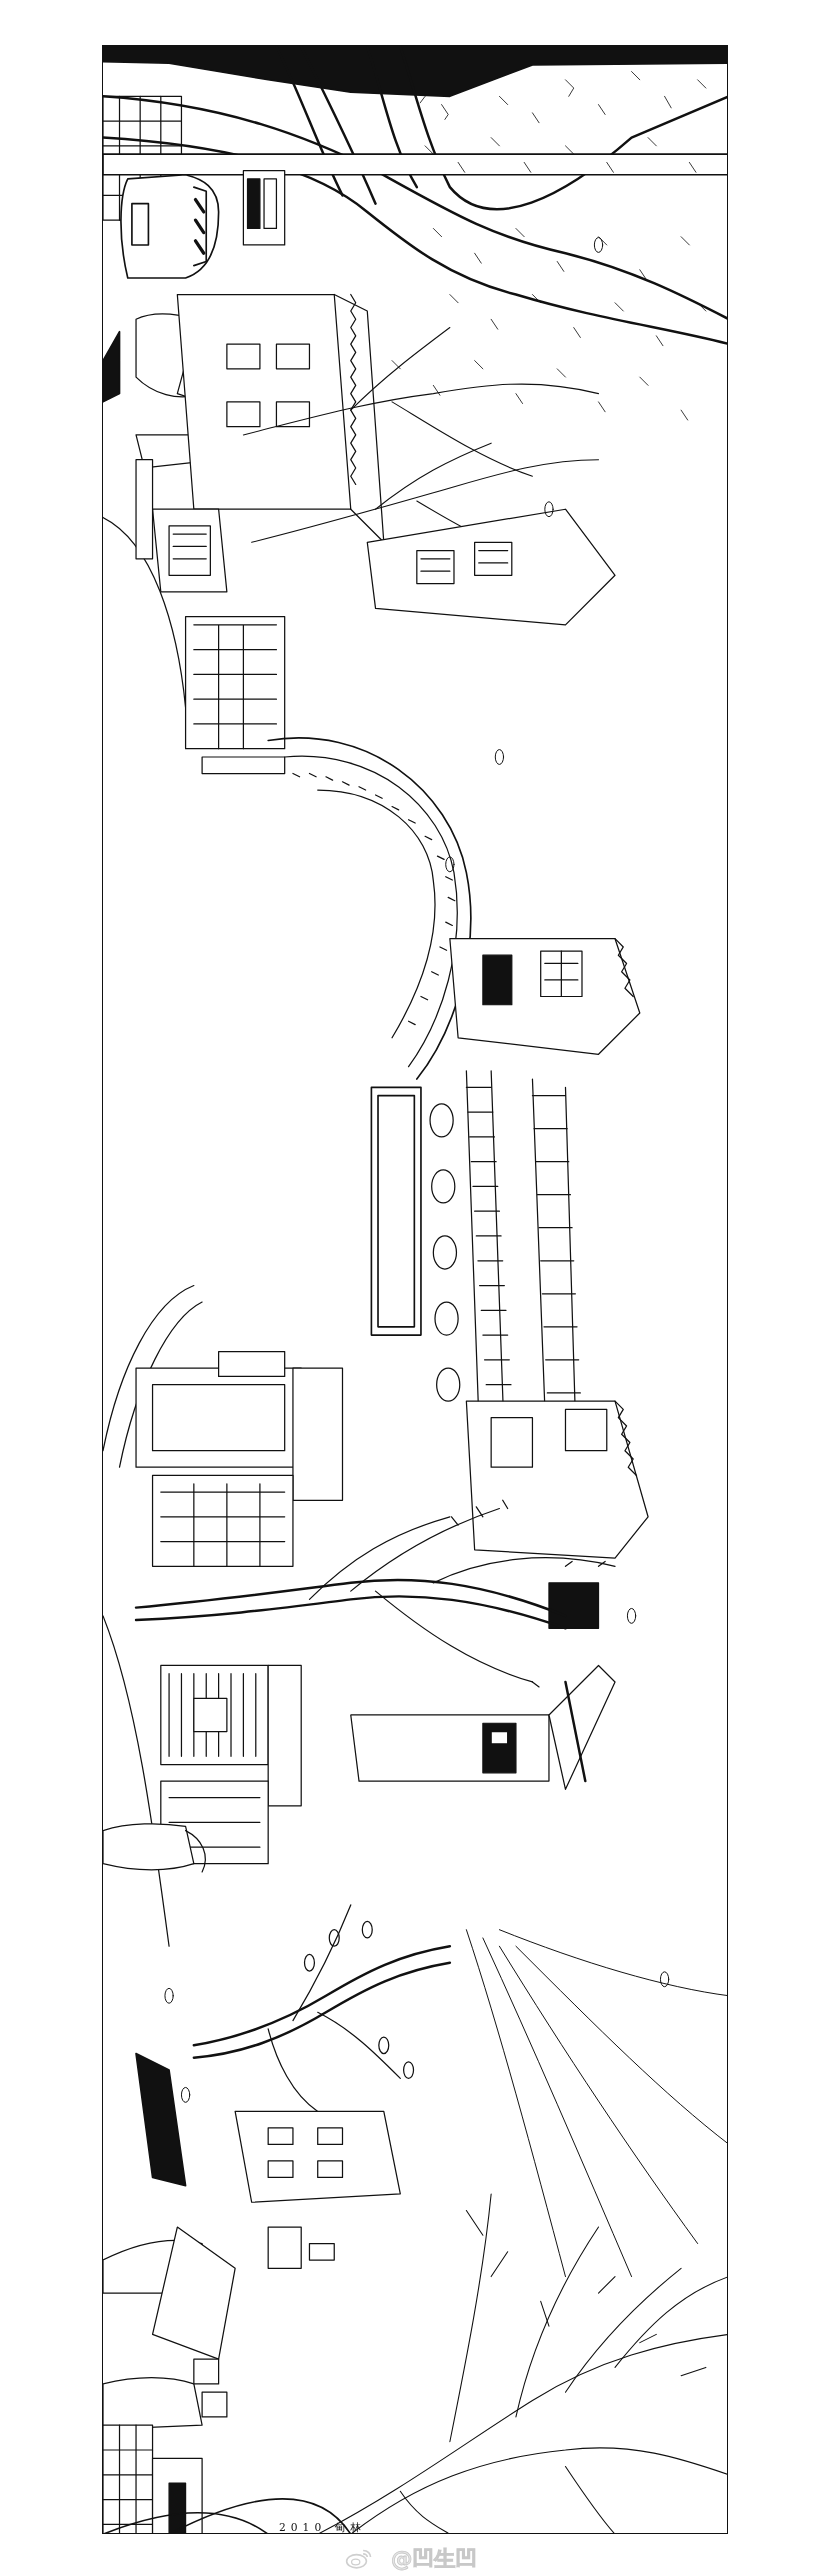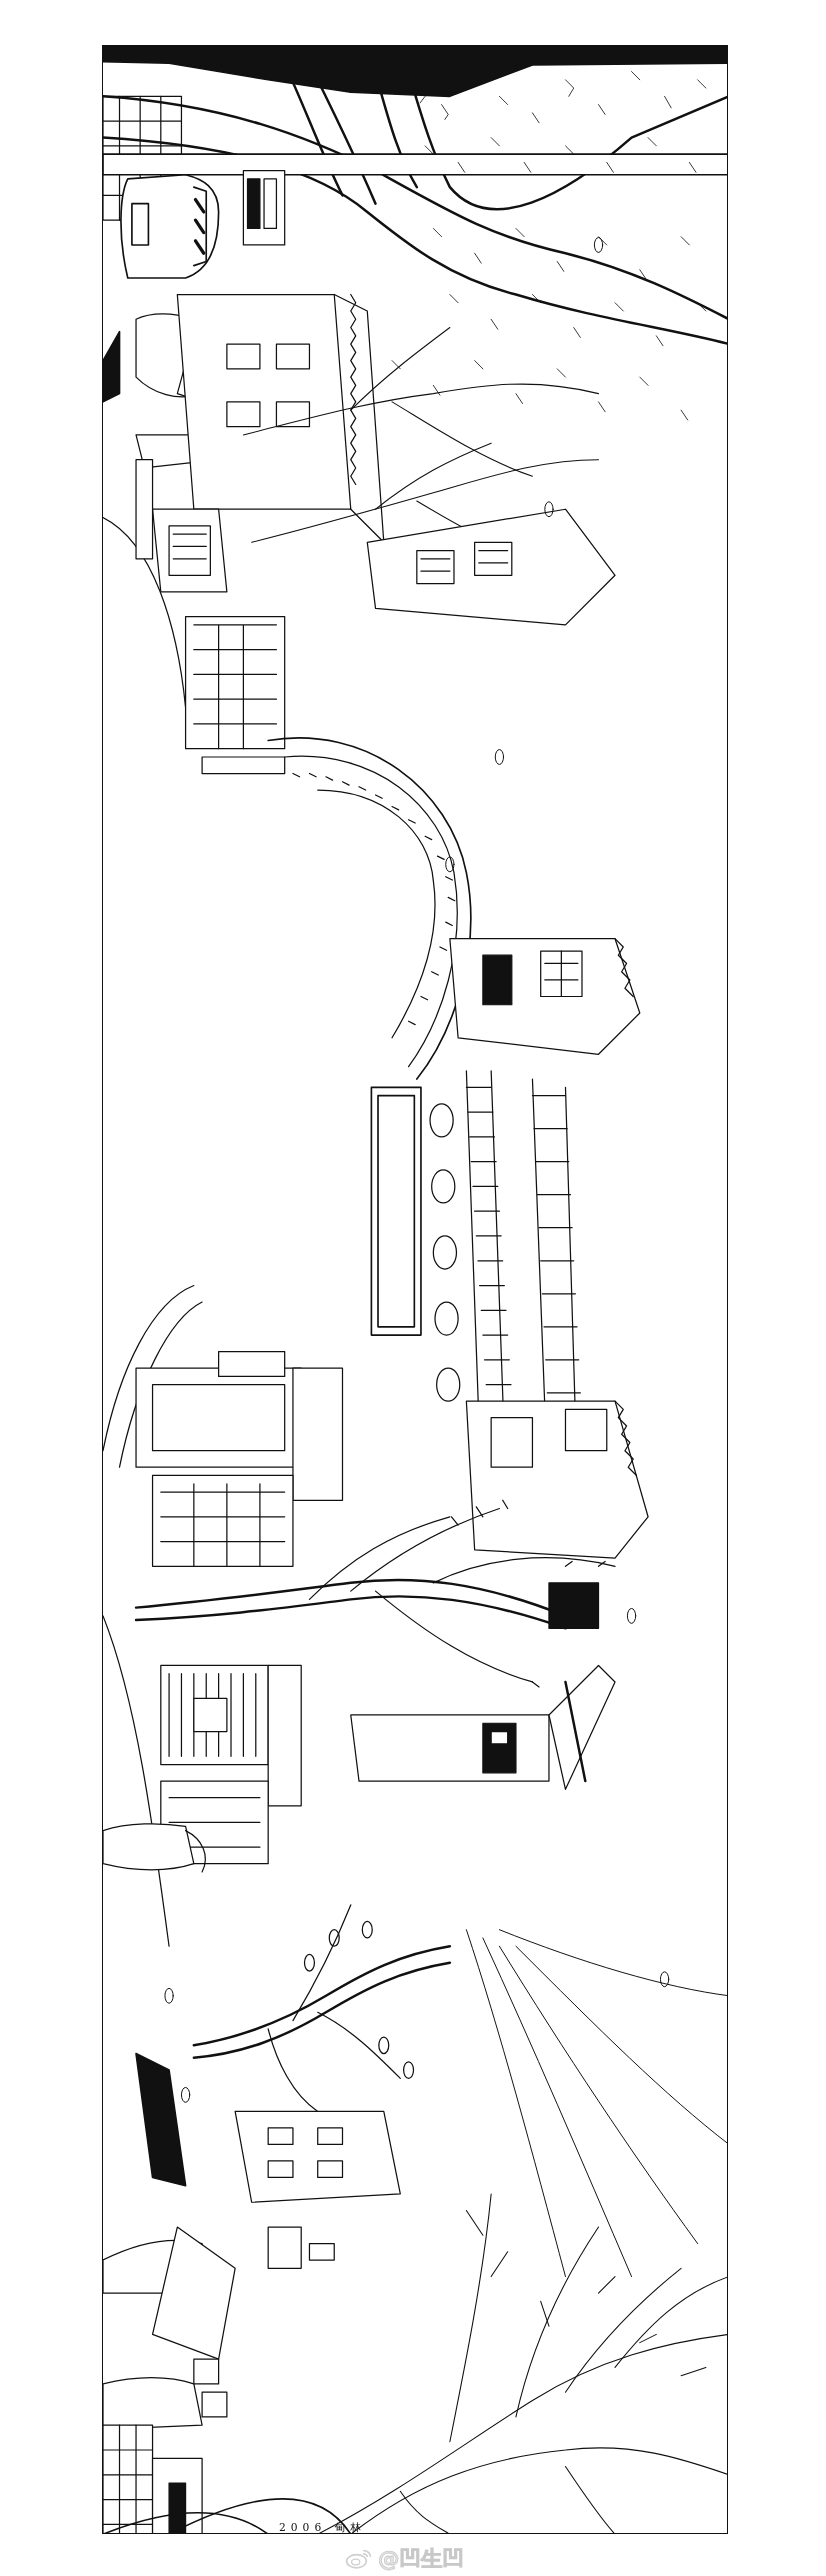--- a/index.html
+++ b/index.html
@@ -1,20 +1,20 @@
 <!DOCTYPE html>
 <html style="font-size:13.2px"><head>
 <meta charset="utf-8">
 <style>
   html,body{margin:0;padding:0;background:#ffffff;}
   body{width:826px;height:2576px;position:relative;overflow:hidden;font-family:"DejaVu Sans",sans-serif;}
   .artwork{position:absolute;left:102px;top:45px;width:626px;height:2489px;border:1.7px solid #111;box-sizing:border-box;background:#fff;overflow:hidden;}
   .artwork svg{position:absolute;left:0;top:0;}
   .signature{position:absolute;left:279px;top:2521px;font-family:"DejaVu Serif",serif;font-size:10.7px;color:#111;letter-spacing:5px;}
-  .watermark{position:absolute;left:345px;top:2544px;display:flex;align-items:center;gap:5px;color:#cfcfcf;}
+  .watermark{position:absolute;left:345px;top:2544px;display:flex;align-items:center;gap:18px;color:#cfcfcf;}
   .watermark .logo{width:28px;height:21.5px;}
   .watermark .handle{font-family:"DejaVu Sans",sans-serif;font-size:21.5px;font-weight:bold;color:#e6e6e6;-webkit-text-stroke:0.8px #c8c8c8;}
   .sign-text{font-family:"DejaVu Serif",serif;fill:#111;}
 </style>
 </head>
 <body>
 
 <div class="artwork">
   <svg width="626" height="2489" viewBox="0 0 758 3012" xmlns="http://www.w3.org/2000/svg">
     <g fill="none" stroke="#111" stroke-width="2" stroke-linejoin="round" stroke-linecap="round">
@@ -260,21 +260,21 @@
         <ellipse cx="680" cy="2340" rx="5" ry="9"></ellipse>
         <ellipse cx="80" cy="2360" rx="5" ry="9"></ellipse>
         <ellipse cx="100" cy="2480" rx="5" ry="9"></ellipse>
       </g>
     </g>
 
     <text class="sign-text" x="190" y="2420" font-size="12" transform="rotate(90 190 2420)"></text>
   </svg>
 </div>
 
-<div class="signature">2006 甸林</div>
+<div class="signature">2010 甸林</div>
 
 <div class="watermark">
   <svg class="logo" viewBox="0 0 34 26">
     <ellipse cx="14" cy="16" rx="12" ry="8" fill="none" stroke="#cfcfcf" stroke-width="2"></ellipse>
     <ellipse cx="13" cy="17" rx="5" ry="3.5" fill="none" stroke="#cfcfcf" stroke-width="1.5"></ellipse>
     <path d="M22 3 C28 3 31 7 31 11" fill="none" stroke="#cfcfcf" stroke-width="2"></path>
     <path d="M22 7 C25 7 27 9 27 11" fill="none" stroke="#cfcfcf" stroke-width="2"></path>
   </svg>
   <span class="handle">@凹生凹</span>
 </div>

